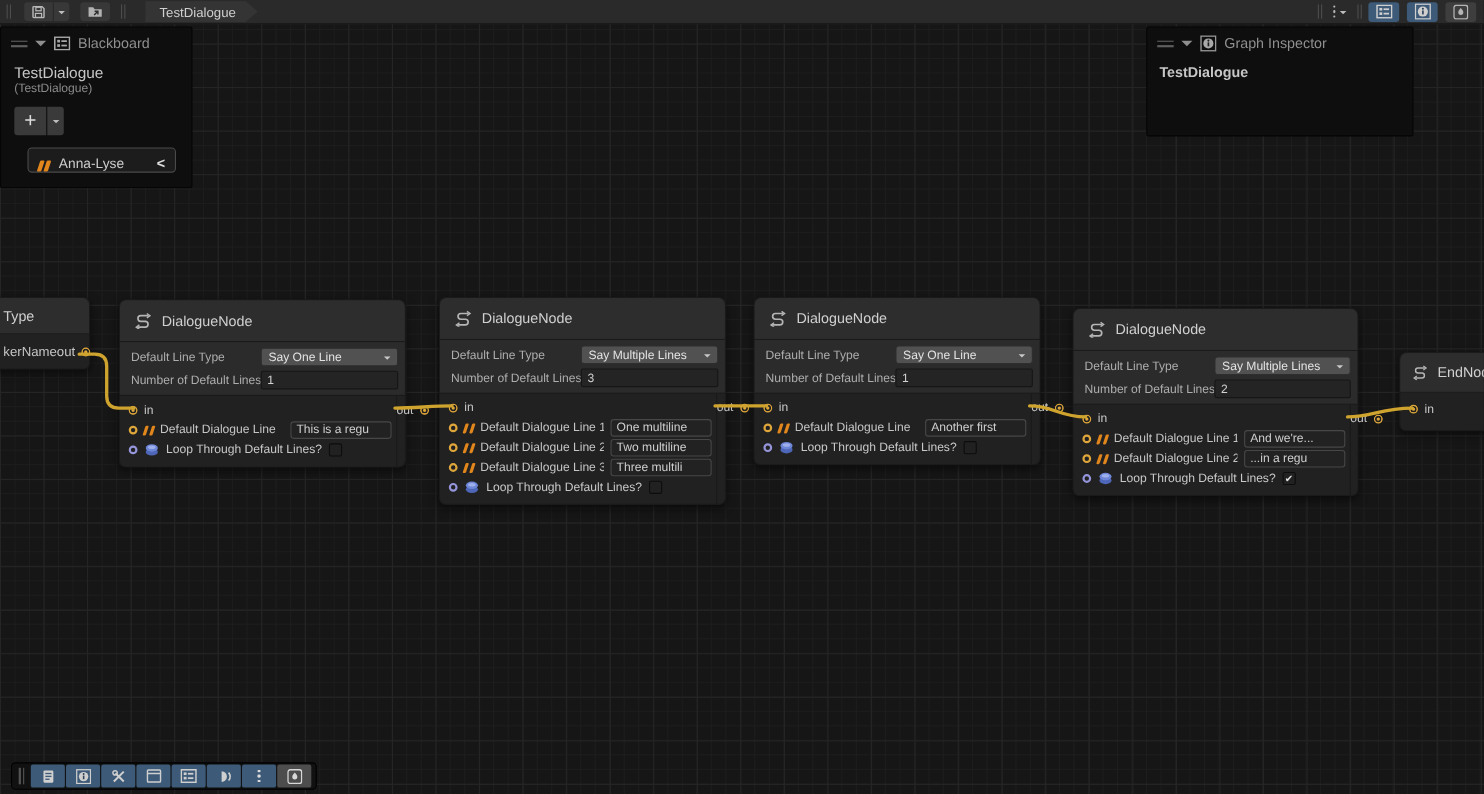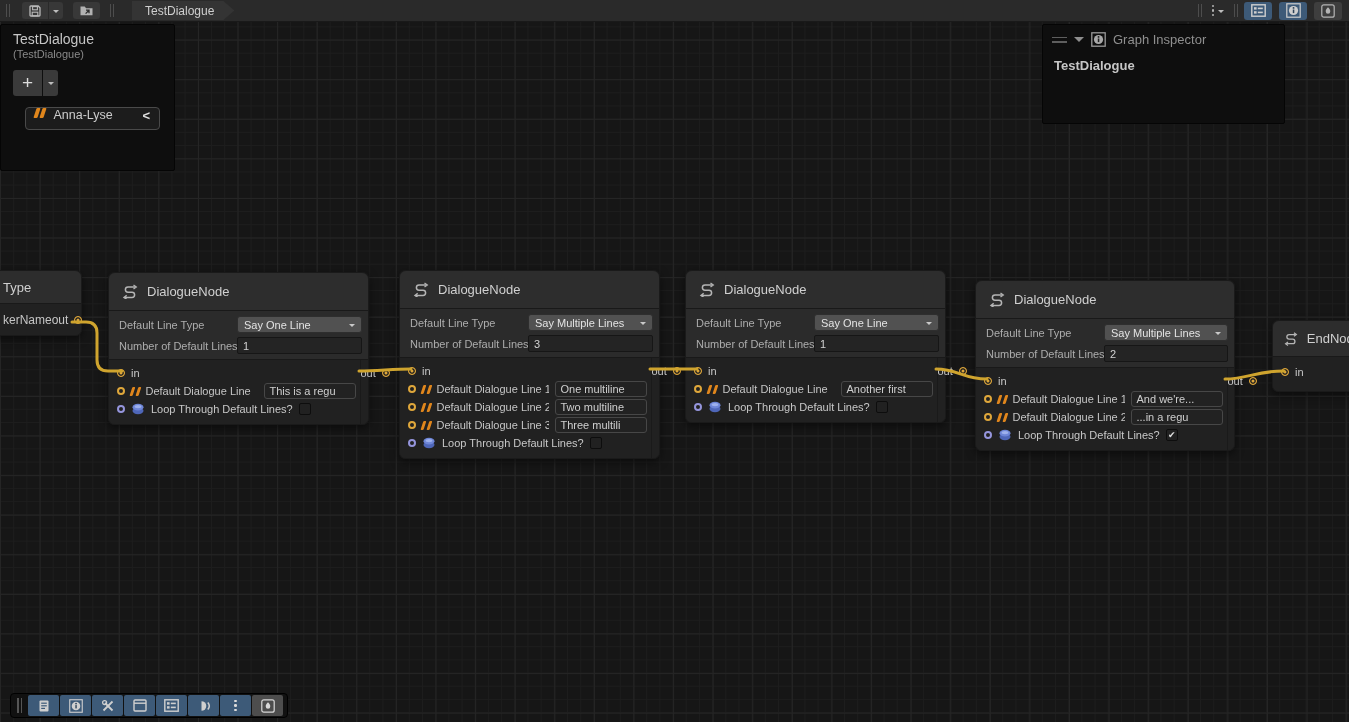--- a/index.html
+++ b/index.html
@@ -42,21 +42,21 @@
   .handle i{width:15px;height:1.5px;background:#5e5e5e;}
   .foldout{width:0;height:0;border:5px solid transparent;border-top-color:#8e8e8e;margin-top:4px;}
   .bb-name{color:#c6c6c6;font-size:14px;padding:6px 12px 0 12px;}
   .bb-type{color:#8a8a8a;font-size:11px;padding:1px 12px 0 12px;}
   .addrow{display:flex;margin:10px 0 0 12px;}
   .add-btn{width:29px;height:26px;background:#3a3a3a;border-radius:3px 0 0 3px;color:#dcdcdc;
     font-size:19px;display:flex;align-items:center;justify-content:center;}
   .add-dd{width:15px;height:26px;background:#3a3a3a;border-radius:0 3px 3px 0;margin-left:1px;
     display:flex;align-items:center;justify-content:center;}
   .pill{margin:11px 0 0 24px;width:135px;height:23px;border:1px solid #4a4a4a;border-radius:4px;
-    background:#1c1c1c;display:flex;align-items:flex-start;padding:0 9px;gap:9px;color:#cccccc;font-size:12.5px;}
+    background:#1c1c1c;display:flex;align-items:flex-end;padding:0 9px;gap:9px;color:#cccccc;font-size:12.5px;}
   .pill .chev{margin-left:auto;color:#e0e0e0;font-weight:700;font-size:13px;}
   .insp-name{color:#c6c6c6;font-size:13px;font-weight:700;padding:6px 11px 0 11px;}
 
   .quote{display:inline-flex;gap:2.5px;align-items:center;}
   .quote i{width:3.5px;height:10px;background:#e0861c;transform:skewX(-18deg);border-radius:1px;}
   .quote.sm i{width:3px;height:8.5px;}
 
   
   .node{position:absolute;background:#212121;border:1px solid #1a1a1a;border-radius:6px;
     box-shadow:0 3px 8px rgba(0,0,0,.5);z-index:10;color:#c8c8c8;font-size:11px;}
@@ -399,20 +399,35 @@
     </div>
     <div class="ports-left" style="padding:6px 4px 10px 8px;">
       <div class="port-row">
           <span class="port exec"></span>
           <span>in</span>
         </div>
     </div>
   </div>
 
   <div class="panel" style="left:0;top:24px;width:175px;height:147px;">
+    <div class="panel-head">
+      <span class="handle">
+          <i></i>
+          <i></i>
+        </span>
+      <span class="foldout"></span>
+      <svg width="15" height="13" viewBox="0 0 15 13">
+          <rect x="0.8" y="0.8" width="13.4" height="11.4" fill="none" stroke="#a9a9a9" stroke-width="1.4"></rect>
+          <rect x="3" y="3.2" width="2.6" height="2.4" fill="#a9a9a9"></rect>
+          <rect x="6.8" y="3.6" width="5" height="1.6" fill="#a9a9a9"></rect>
+          <rect x="3" y="7.2" width="2.6" height="2.4" fill="#a9a9a9"></rect>
+          <rect x="6.8" y="7.6" width="5" height="1.6" fill="#a9a9a9"></rect>
+        </svg>
+      <span>Blackboard</span>
+    </div>
     <div class="bb-name">TestDialogue</div>
     <div class="bb-type">(TestDialogue)</div>
     <div class="addrow">
       <div class="add-btn">+</div>
       <div class="add-dd">
           <span class="caret"></span>
         </div>
     </div>
     <div class="pill">
       <span class="quote">

